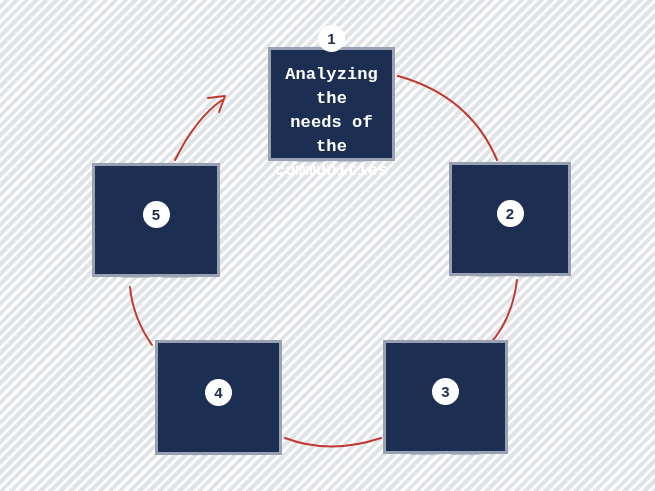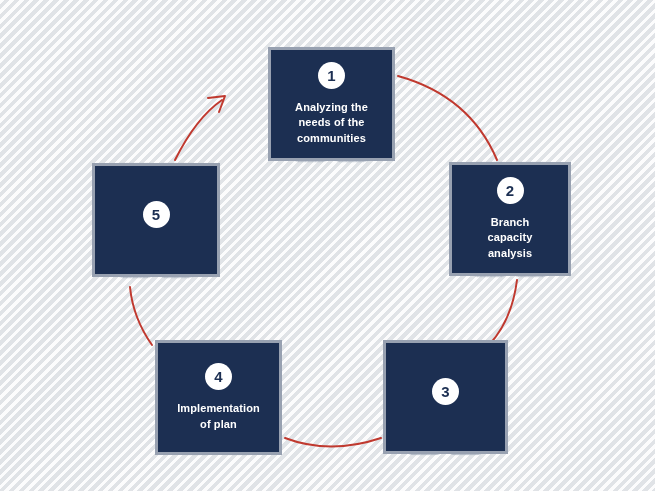--- a/index.html
+++ b/index.html
@@ -67,26 +67,27 @@
     color: #1c2f52;
     font-size: 15px;
     font-weight: bold;
     line-height: 27px;
     text-align: center;
     margin-bottom: 11px;
     flex: none;
   }
 
   .step-label {
-    font-size: 11px;
+    font-size: 17px;
     font-weight: bold;
     line-height: 1.42;
     letter-spacing: 0.1px;
     padding: 0 8px;
     white-space: pre-line;
+    font-family: Liberation Mono, monospace;
   }
 
   
   #box-1 { left: 268px; top: 47px;  width: 127px; height: 114px; }
   #box-2 { left: 449px; top: 162px; width: 122px; height: 114px; }
   #box-3 { left: 383px; top: 340px; width: 125px; height: 114px; }
   #box-4 { left: 155px; top: 340px; width: 127px; height: 115px; }
   #box-5 { left: 92px;  top: 163px; width: 128px; height: 114px; }
 </style>
 </head>
@@ -136,32 +137,27 @@
 
   <div class="step-box" id="box-1">
     <div class="step-num">1</div>
     <div class="step-label">Analyzing the
 needs of the
 communities</div>
   </div>
 
   <div class="step-box" id="box-2">
     <div class="step-num">2</div>
-    <div class="step-label">Branch
-capacity
-analysis</div>
   </div>
 
   <div class="step-box" id="box-3">
     <div class="step-num">3</div>
   </div>
 
   <div class="step-box" id="box-4">
     <div class="step-num">4</div>
-    <div class="step-label">Implementation
-of plan</div>
   </div>
 
   <div class="step-box" id="box-5">
     <div class="step-num">5</div>
   </div>
 
 </div>
 
 </body></html>

